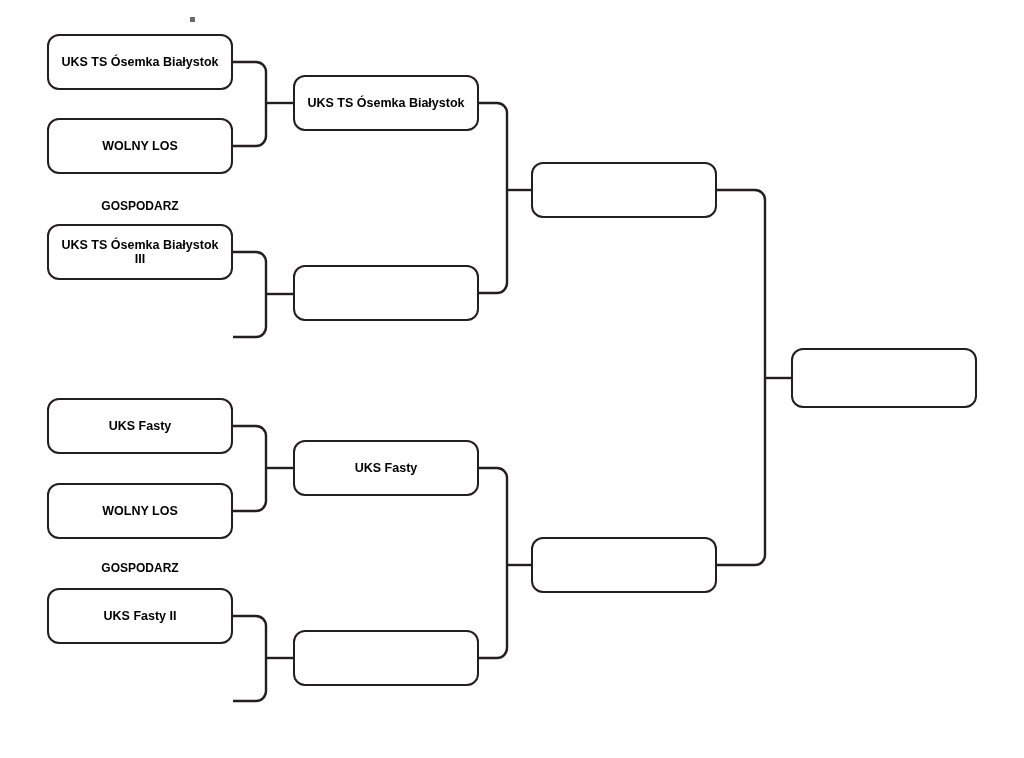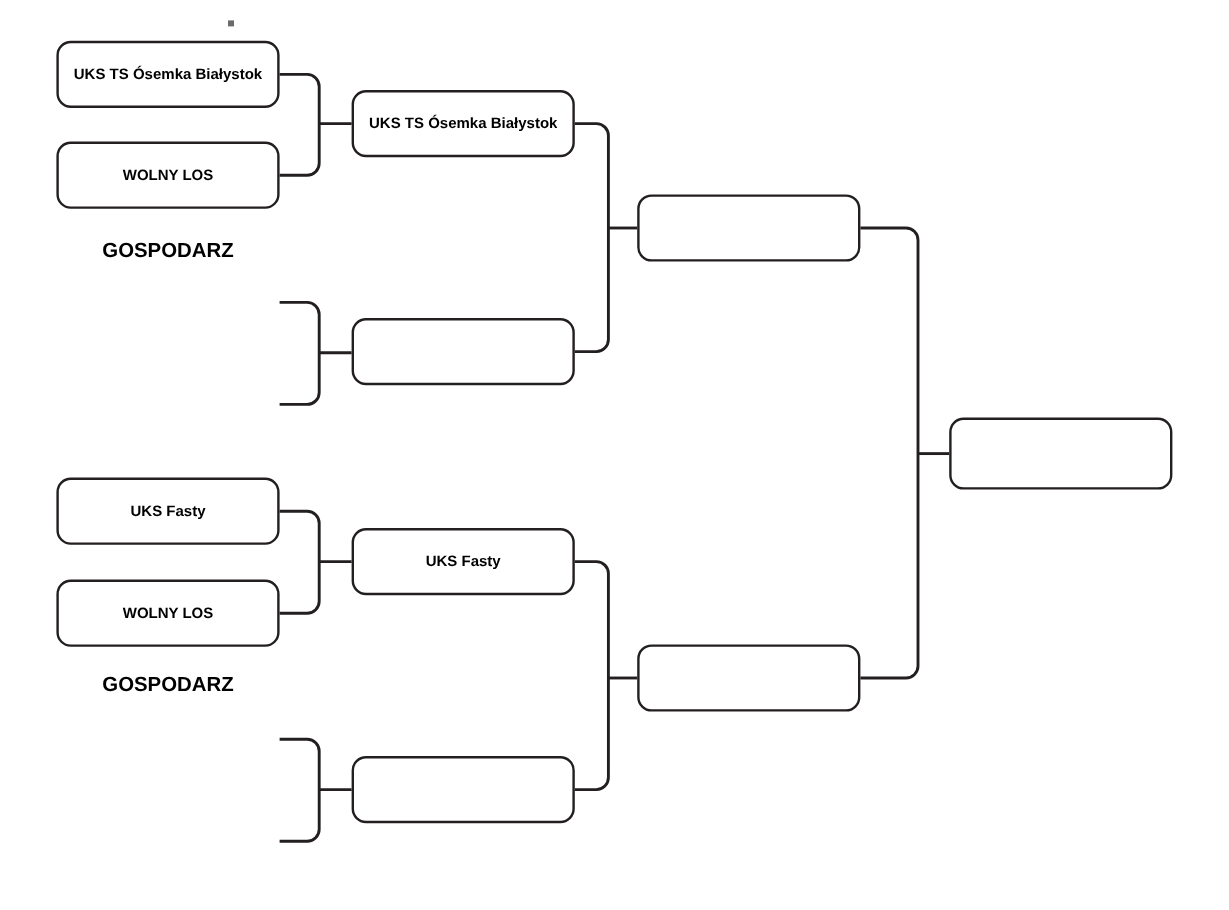--- a/index.html
+++ b/index.html
@@ -62,21 +62,21 @@
     width: 186px;
     height: 60px;
     left: 791px;
     font-size: 12.5px;
   }
   .host-label {
     position: absolute;
     width: 186px;
     left: 47px;
     text-align: center;
-    font-size: 17px;
+    font-size: 12px;
     font-weight: bold;
     color: #000000;
     z-index: 2;
   }
   .artifact-mark {
     position: absolute;
     left: 190px;
     top: 17px;
     width: 5px;
     height: 5px;
@@ -114,29 +114,35 @@
   </svg>
 
   <div class="slot slot-r1" style="top:34px">
     <span>UKS TS Ósemka Białystok</span>
   </div>
   <div class="slot slot-r1" style="top:118px">
     <span>WOLNY LOS</span>
   </div>
 
   <div class="host-label" style="top:199px">GOSPODARZ</div>
+  <div class="slot slot-r1" style="top:224px">
+    <span>UKS TS Ósemka Białystok III</span>
+  </div>
 
   <div class="slot slot-r1" style="top:398px">
     <span>UKS Fasty</span>
   </div>
   <div class="slot slot-r1" style="top:483px">
     <span>WOLNY LOS</span>
   </div>
 
   <div class="host-label" style="top:561px">GOSPODARZ</div>
+  <div class="slot slot-r1" style="top:588px">
+    <span>UKS Fasty II</span>
+  </div>
 
   <div class="slot slot-r2" style="top:75px">
     <span>UKS TS Ósemka Białystok</span>
   </div>
   <div class="slot slot-r2" style="top:265px">
     <span></span>
   </div>
   <div class="slot slot-r2" style="top:440px">
     <span>UKS Fasty</span>
   </div>

